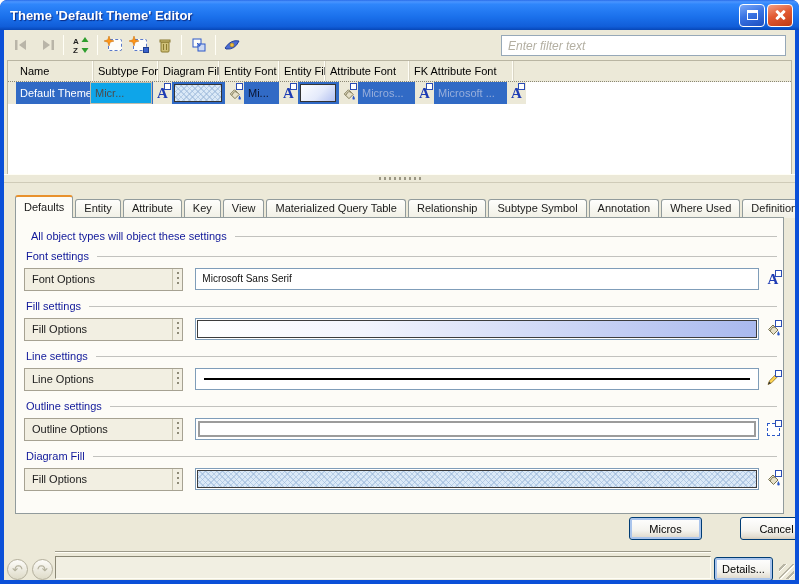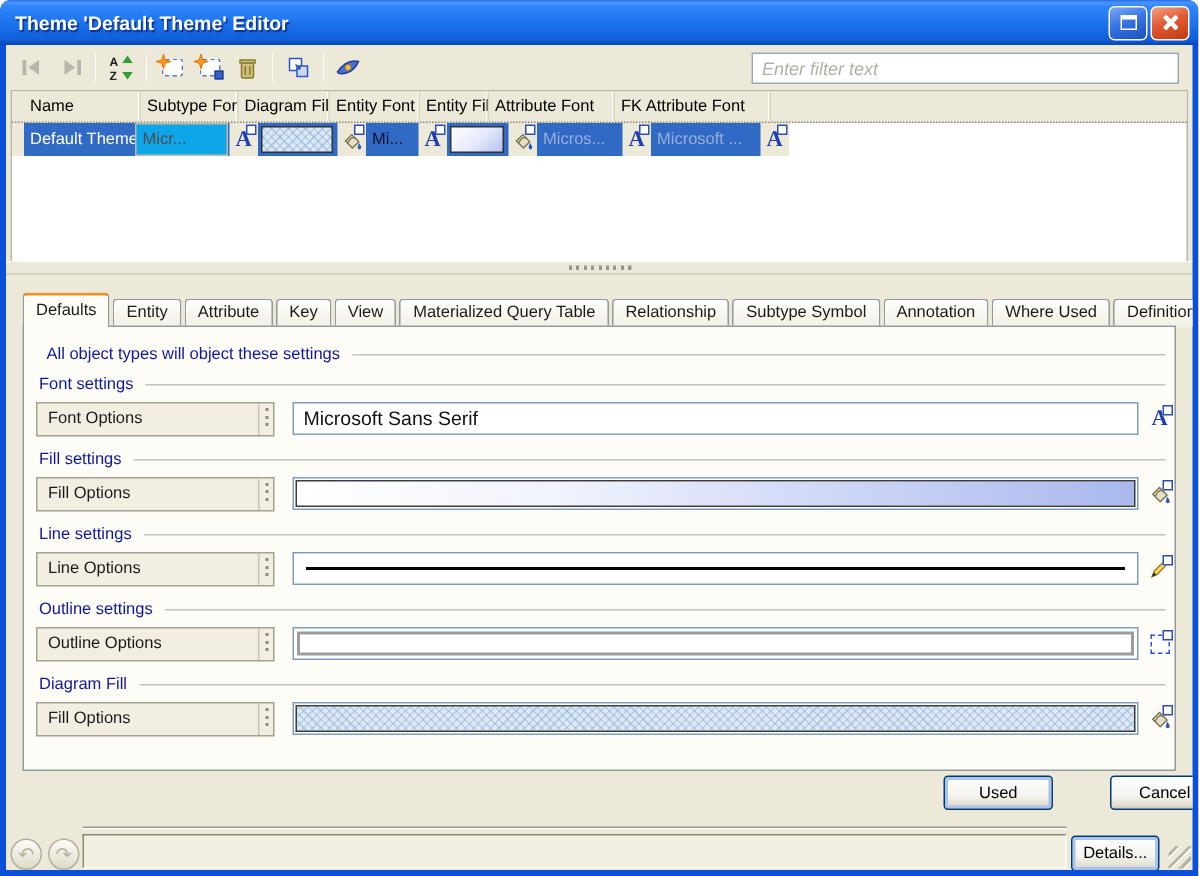--- a/index.html
+++ b/index.html
@@ -121,21 +121,21 @@
     width:160px; height:23px; background:#f2efe2; border:1px solid #a6a292;
     display:flex; align-items:center;
   }
   .opt-label-text { flex:1; padding-left:7px; color:#1a1a1a; }
   .opt-grip { width:10px; align-self:stretch; border-left:1px solid #c8c4b0; display:flex; align-items:center; justify-content:center; }
   .grip-dots { width:2px; height:14px; background:repeating-linear-gradient(180deg,#8f8b78 0 2px, transparent 2px 5px); }
   .opt-field {
     width:566px; height:22px; margin-left:12px; background:#fff;
     border:1px solid #7f9db9; position:relative; overflow:hidden;
   }
-  .field-text { line-height:20px; padding-left:6px; font-size:13px; color:#111; white-space:nowrap; }
+  .field-text { line-height:20px; padding-left:6px; font-size:10px; color:#111; white-space:nowrap; }
   .fill-inner { position:absolute; inset:1px; border:1px solid #3c3c3c; background:linear-gradient(90deg,#ffffff 0%,#f2f4fd 30%,#a9b9ee 100%); }
   .line-inner { position:absolute; left:8px; right:8px; top:9px; height:2px; background:#000; }
   .outline-inner { position:absolute; inset:2px; border:2px solid #9c9c9c; background:#fff; }
   .pattern-inner {
     position:absolute; inset:1px; border:1px solid #3c3c3c; background-color:#dbe9f7;
     background-image:repeating-linear-gradient(45deg, rgba(148,178,214,.5) 0 1px, transparent 1px 4px),
                      repeating-linear-gradient(-45deg, rgba(148,178,214,.5) 0 1px, transparent 1px 4px);
   }
   .opt-icon { width:20px; height:20px; margin-left:4px; position:relative; display:flex; align-items:center; justify-content:center; }
   .outline-icon-glyph { width:13px; height:13px; border:1px dashed #2c59c8; background:#fff; }
@@ -445,21 +445,21 @@
             <path d="M3.5 8.5 L8 4 L13 9 L8.5 13.5 Z" fill="#e6e0c8" stroke="#7a7452"></path>
             <path d="M5 10 Q8 4 11 7" fill="none" stroke="#7a7452"></path>
             <path d="M13.2 10 q1.6 2.2 1.6 3.2 a1.3 1.3 0 0 1 -2.6 0 q0 -1 1 -3.2z" fill="#2c59c8"></path>
           </svg>
           <span class="mini-box"></span>
         </div>
       </div>
 
     </div>
 
-    <div class="xp-btn btn-default btn-close">Used</div>
+    <div class="xp-btn btn-default btn-close">Micros</div>
     <div class="xp-btn btn-cancel">Cancel</div>
 
     <div class="status-groove"></div>
     <div class="round-btn undo-btn">
       <span>↶</span>
     </div>
     <div class="round-btn redo-btn">
       <span>↷</span>
     </div>
     <div class="status-msg"></div>

